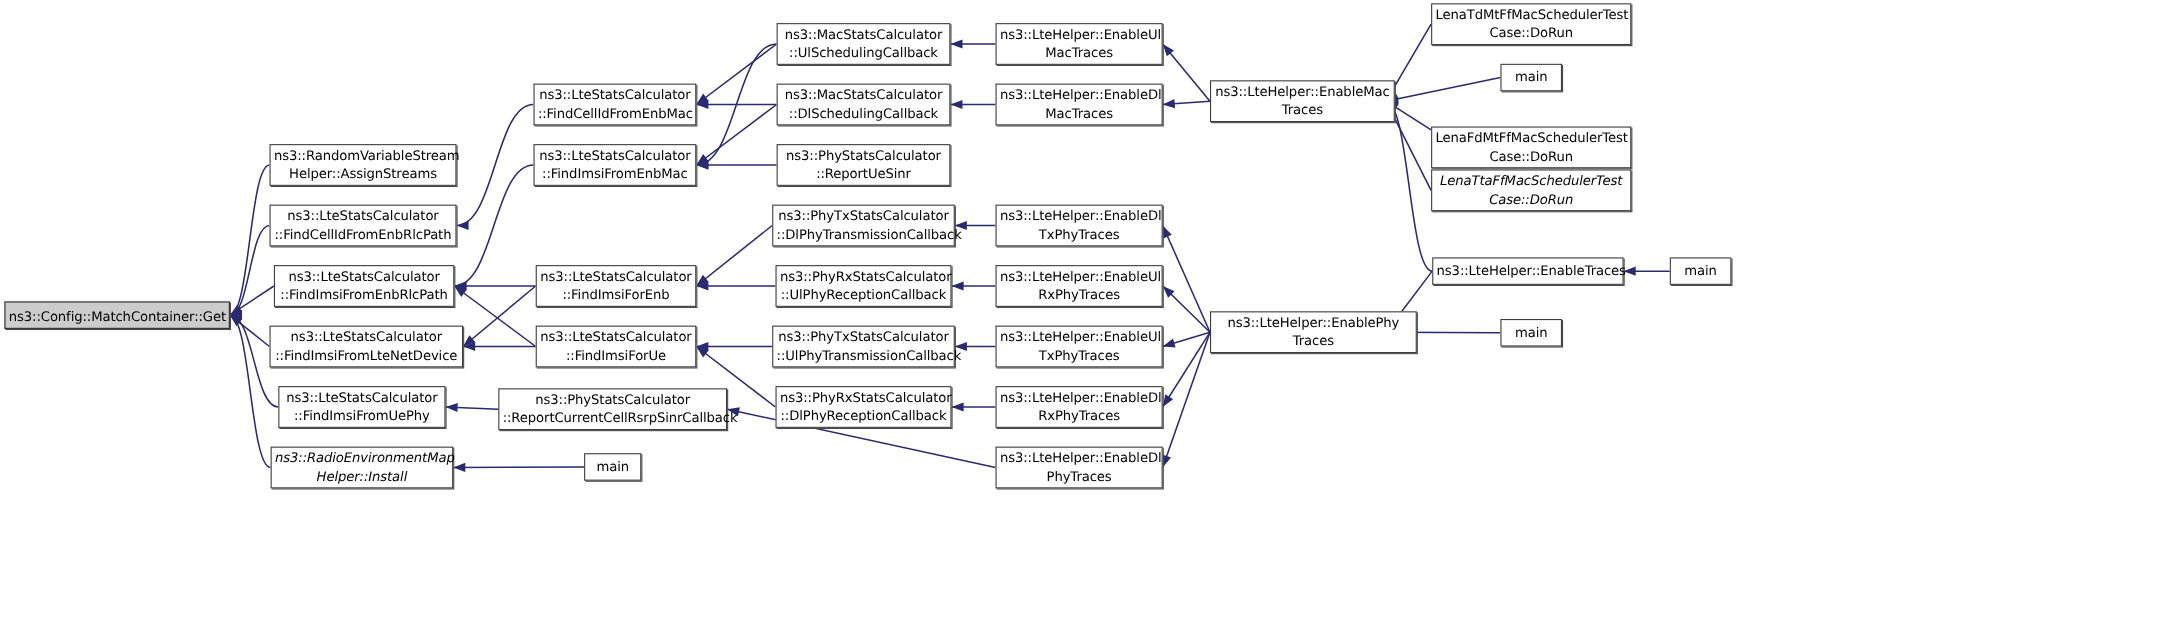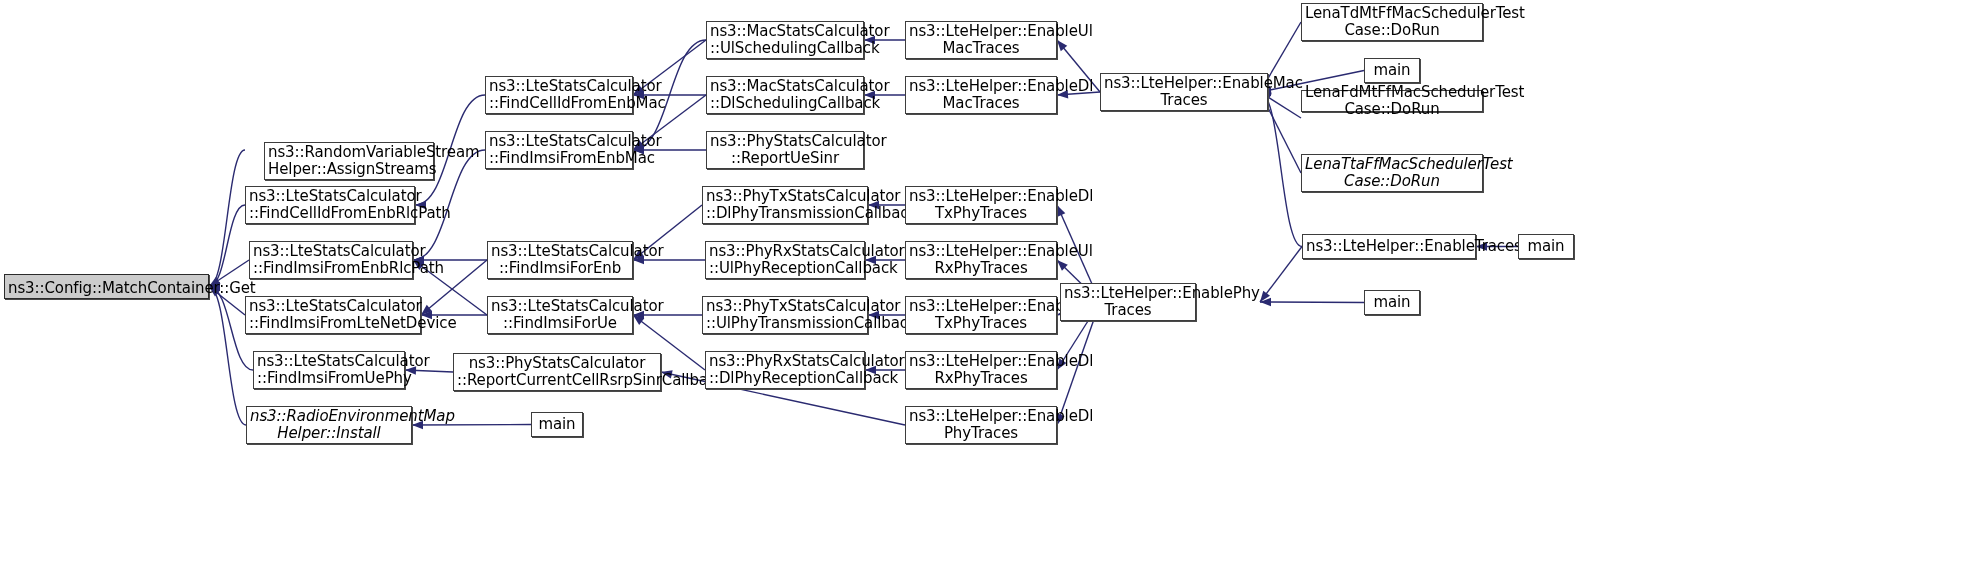--- a/index.html
+++ b/index.html
@@ -10,21 +10,21 @@
   .node{
     position:absolute;
     box-sizing:border-box;
     border:1px solid #3d3d3d;
     background:#ffffff;
     color:#000000;
     display:flex;
     align-items:center;
     justify-content:center;
     text-align:center;
-    font-size:15px;
+    font-size:12px;
     line-height:17px;
     letter-spacing:-0.1px;
     white-space:pre-line;
     padding:1px 3px;
     box-shadow:1px 1px 0 0 #4a4a4a;
   }
   .node.highlight{
     background:#cccccc;
     border:1px solid #2b2b2b;
   }
@@ -211,21 +211,21 @@
         <path d="M1518,246.5 L1476,246.5" fill="none" stroke="#2a2a70" stroke-width="1.4"></path>
         <polygon points="0,0 -11,-4.2 -11,4.2" fill="#2a2a70" transform="translate(1476,246.5) rotate(180)"></polygon>
       </g>
       <g>
         <path d="M1364,302.5 L1260,302" fill="none" stroke="#2a2a70" stroke-width="1.4"></path>
         <polygon points="0,0 -11,-4.2 -11,4.2" fill="#2a2a70" transform="translate(1260,302) rotate(-179.72454164386477)"></polygon>
       </g>
     </svg>
   <div id="node-layer">
       <div class="node highlight" style="left: 4px; top: 274px; width: 205px; height: 25px; align-items: flex-end;"><span>ns3::Config::MatchContainer::Get</span></div>
-      <div class="node" style="left: 245px; top: 142px; width: 170px; height: 38px; margin-left: 19px;"><span>ns3::RandomVariableStream
+      <div class="node" style="left: 245px; top: 131px; width: 170px; height: 38px;"><span>ns3::RandomVariableStream
 Helper::AssignStreams</span></div>
       <div class="node" style="left: 245px; top: 186px; width: 170px; height: 38px;"><span>ns3::LteStatsCalculator
 ::FindCellIdFromEnbRlcPath</span></div>
       <div class="node" style="left: 249px; top: 241px; width: 164px; height: 38px;"><span>ns3::LteStatsCalculator
 ::FindImsiFromEnbRlcPath</span></div>
       <div class="node" style="left: 245px; top: 296px; width: 176px; height: 38px;"><span>ns3::LteStatsCalculator
 ::FindImsiFromLteNetDevice</span></div>
       <div class="node" style="left: 253px; top: 351px; width: 152px; height: 38px;"><span>ns3::LteStatsCalculator
 ::FindImsiFromUePhy</span></div>
       <div class="node" style="left: 246px; top: 406px; width: 166px; height: 38px; font-style: italic;"><span>ns3::RadioEnvironmentMap
@@ -263,27 +263,27 @@
       <div class="node" style="left: 905px; top: 241px; width: 152px; height: 38px;"><span>ns3::LteHelper::EnableUl
 RxPhyTraces</span></div>
       <div class="node" style="left: 905px; top: 296px; width: 152px; height: 38px;"><span>ns3::LteHelper::EnableUl
 TxPhyTraces</span></div>
       <div class="node" style="left: 905px; top: 351px; width: 152px; height: 38px;"><span>ns3::LteHelper::EnableDl
 RxPhyTraces</span></div>
       <div class="node" style="left: 905px; top: 406px; width: 152px; height: 38px;"><span>ns3::LteHelper::EnableDl
 PhyTraces</span></div>
       <div class="node" style="left: 1100px; top: 73px; width: 168px; height: 38px;"><span>ns3::LteHelper::EnableMac
 Traces</span></div>
-      <div class="node" style="left: 1060px; top: 283px; width: 136px; height: 38px;"><span>ns3::LteHelper::EnablePhy
+      <div class="node" style="left: 1100px; top: 283px; width: 188px; height: 38px;"><span>ns3::LteHelper::EnablePhy
 Traces</span></div>
       <div class="node" style="left: 1302px; top: 234px; width: 174px; height: 25px;"><span>ns3::LteHelper::EnableTraces</span></div>
       <div class="node" style="left: 1301px; top: 3px; width: 182px; height: 38px;"><span>LenaTdMtFfMacSchedulerTest
 Case::DoRun</span></div>
       <div class="node" style="left: 1364px; top: 58px; width: 56px; height: 25px;"><span>main</span></div>
-      <div class="node" style="left: 1301px; top: 90px; width: 182px; height: 22px;"><span>LenaFdMtFfMacSchedulerTest
+      <div class="node" style="left: 1301px; top: 115px; width: 182px; height: 38px;"><span>LenaFdMtFfMacSchedulerTest
 Case::DoRun</span></div>
       <div class="node" style="left: 1301px; top: 154px; width: 182px; height: 38px; font-style: italic;"><span>LenaTtaFfMacSchedulerTest
 Case::DoRun</span></div>
       <div class="node" style="left: 1518px; top: 234px; width: 56px; height: 25px;"><span>main</span></div>
       <div class="node" style="left: 1364px; top: 290px; width: 56px; height: 25px;"><span>main</span></div>
       <div class="node" style="left: 531px; top: 412px; width: 52px; height: 25px;"><span>main</span></div>
     </div>
 </div>
 
 </body></html>

